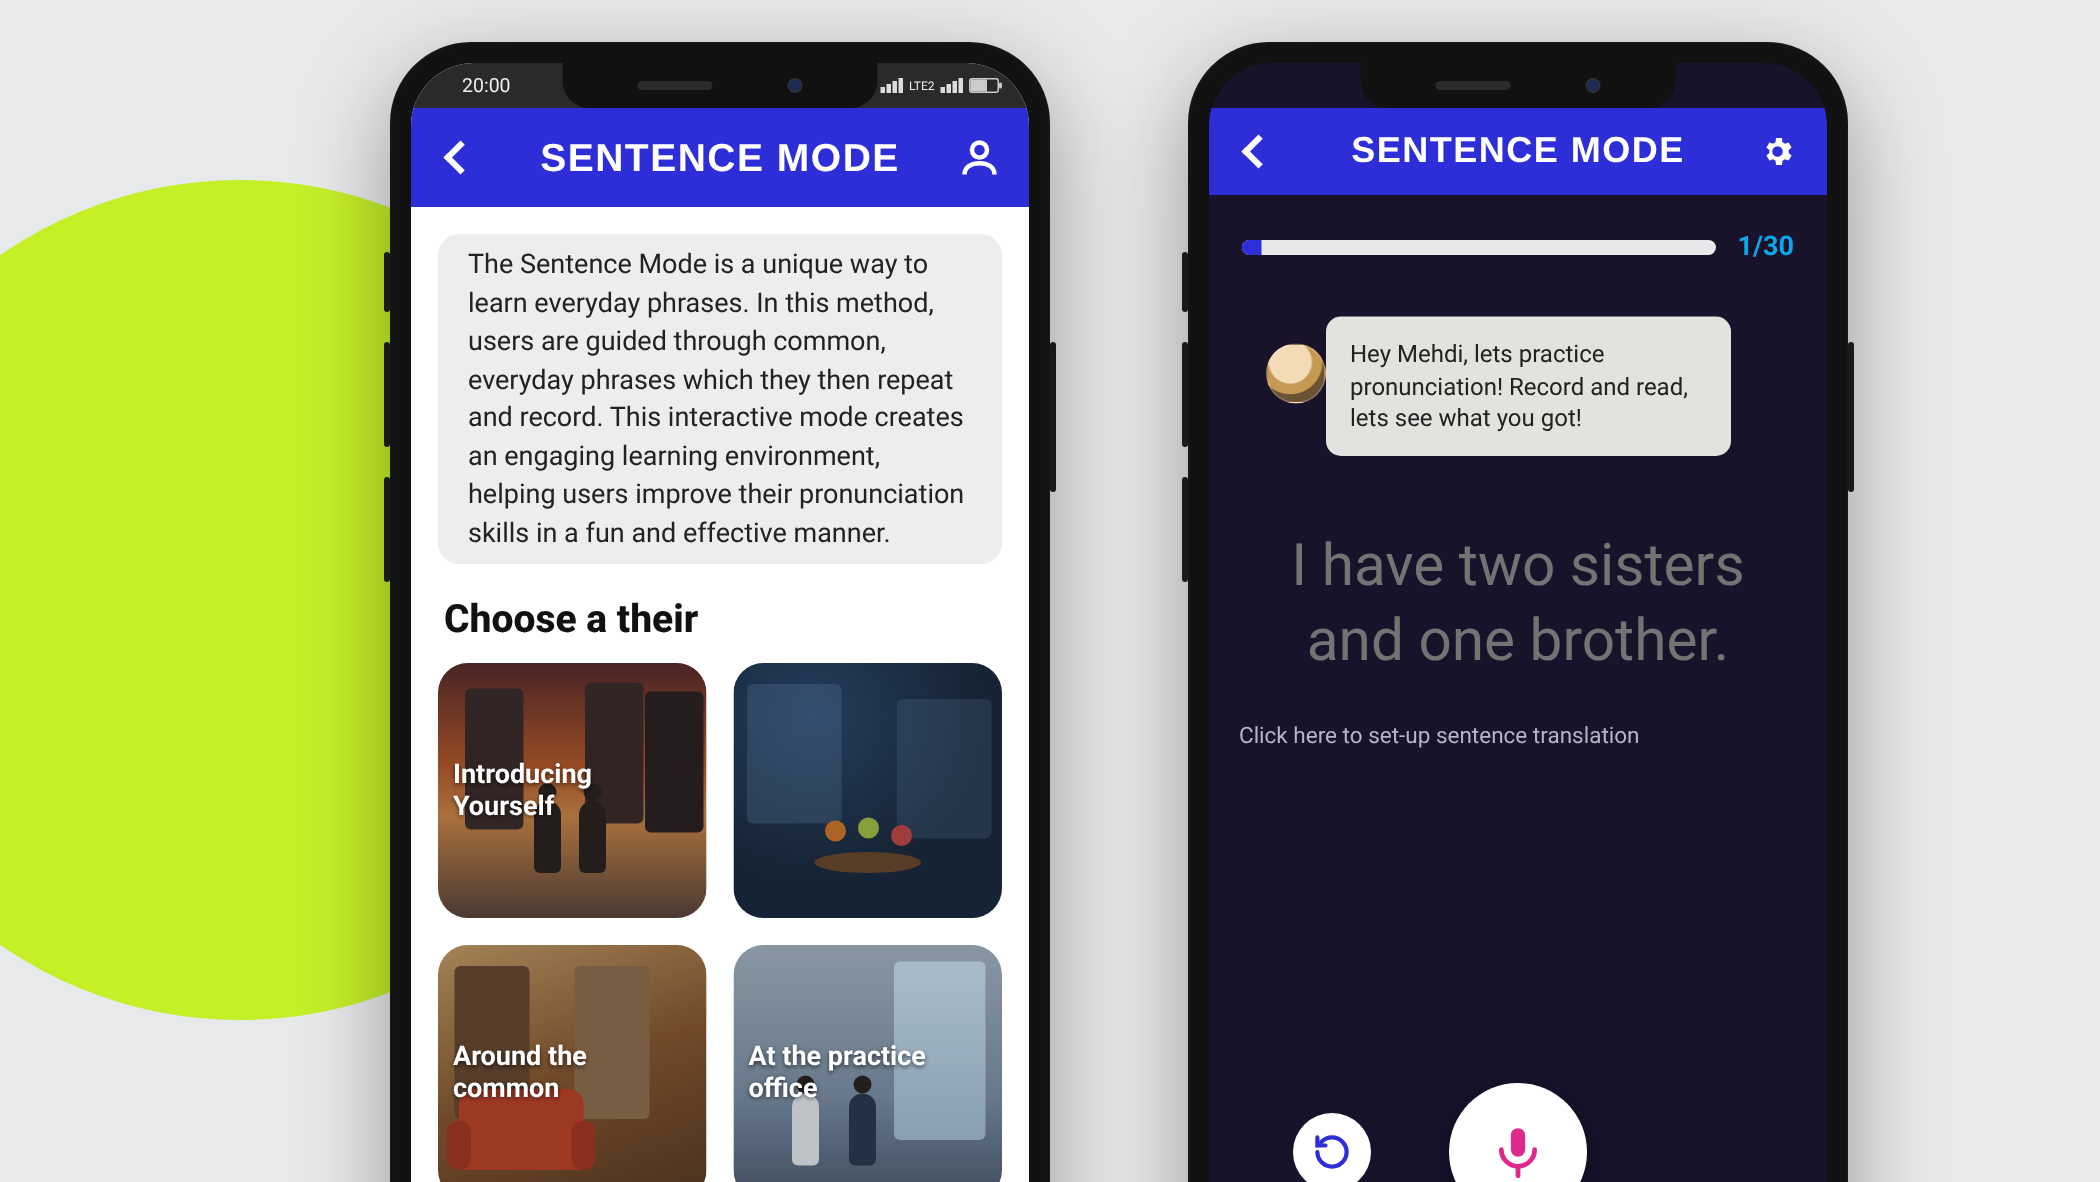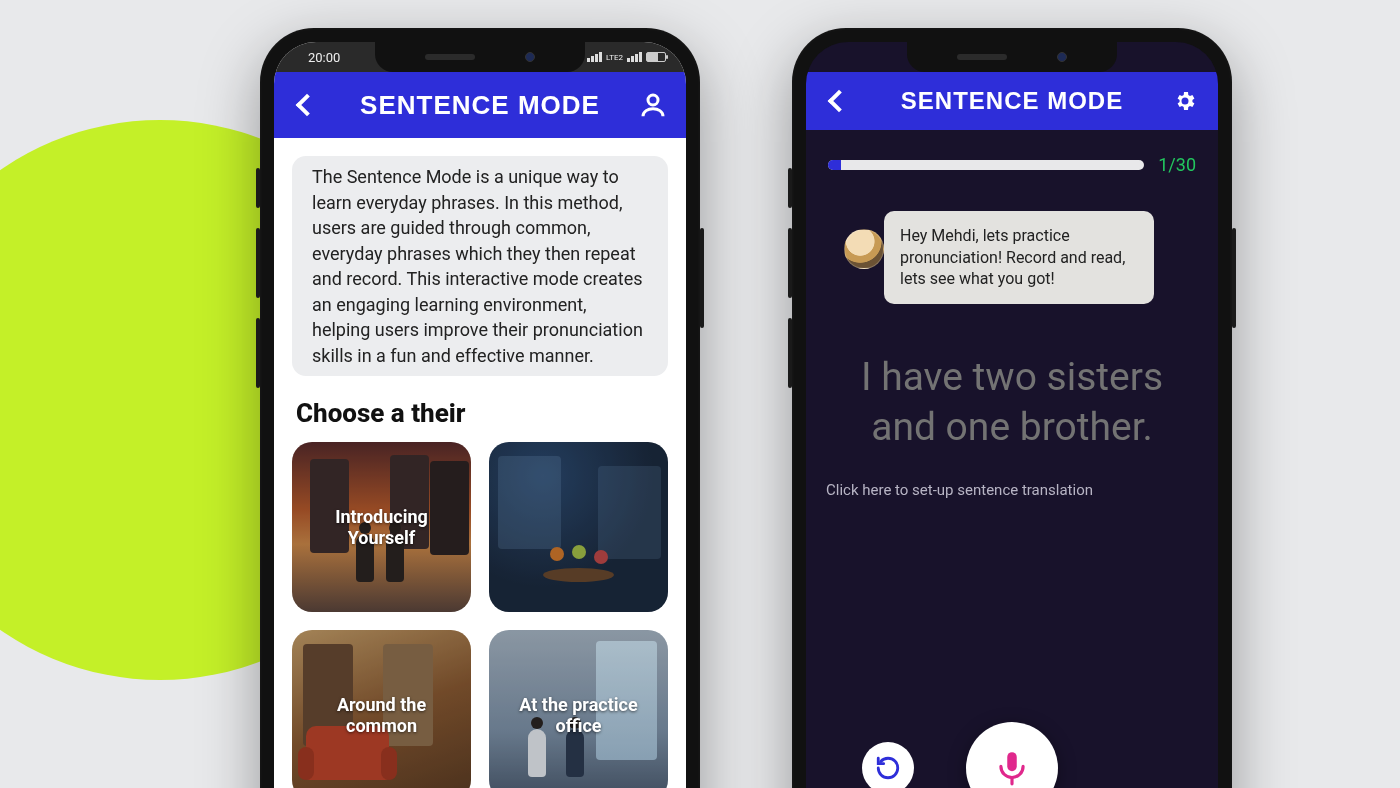--- a/index.html
+++ b/index.html
@@ -116,21 +116,20 @@
     grid-template-columns: 1fr 1fr;
     gap: 18px;
   }
   .topic {
     position: relative;
     height: 170px;
     border-radius: 20px;
     overflow: hidden;
     display: flex; align-items: center; justify-content: center;
     color: #fff;
-    text-align: center;
     font-weight: 700;
     font-size: 18px;
     text-shadow: 0 1px 3px rgba(0,0,0,0.6);
     cursor: pointer;
     padding: 10px;
   }
   .topic::after {
     content:"";
     position:absolute; inset:0;
     background: rgba(0,0,0,0.18);
@@ -201,21 +200,21 @@
   .gear svg { width: 24px; height: 24px; }
 
   .progress-row {
     display:flex; align-items:center; gap:14px;
     padding: 24px 22px 10px;
   }
   .progress-track {
     flex:1; height:10px; background:#e8e8ea; border-radius:6px; position:relative; overflow:hidden;
   }
   .progress-fill { position:absolute; left:0; top:0; height:100%; width:4%; background:#2e2ed9; }
-  .progress-label { color:#22c55e; font-size:18px; font-weight:400; }
+  .progress-label { color:#0ea5e9; font-size:18px; font-weight:700; }
 
   .chat-row { display:flex; align-items:flex-start; padding: 26px 20px 10px 20px; margin-left:18px;}
   .avatar {
     width:40px;height:40px;border-radius:50%;
     background: radial-gradient(circle at 40% 30%, #f3dcb5 0 40%, #c79a54 42% 60%, #6b5234 62% 100%);
     border:1px solid rgba(255,255,255,0.2);
     flex-shrink:0;
     margin-top:18px;
   }
   .bubble {

